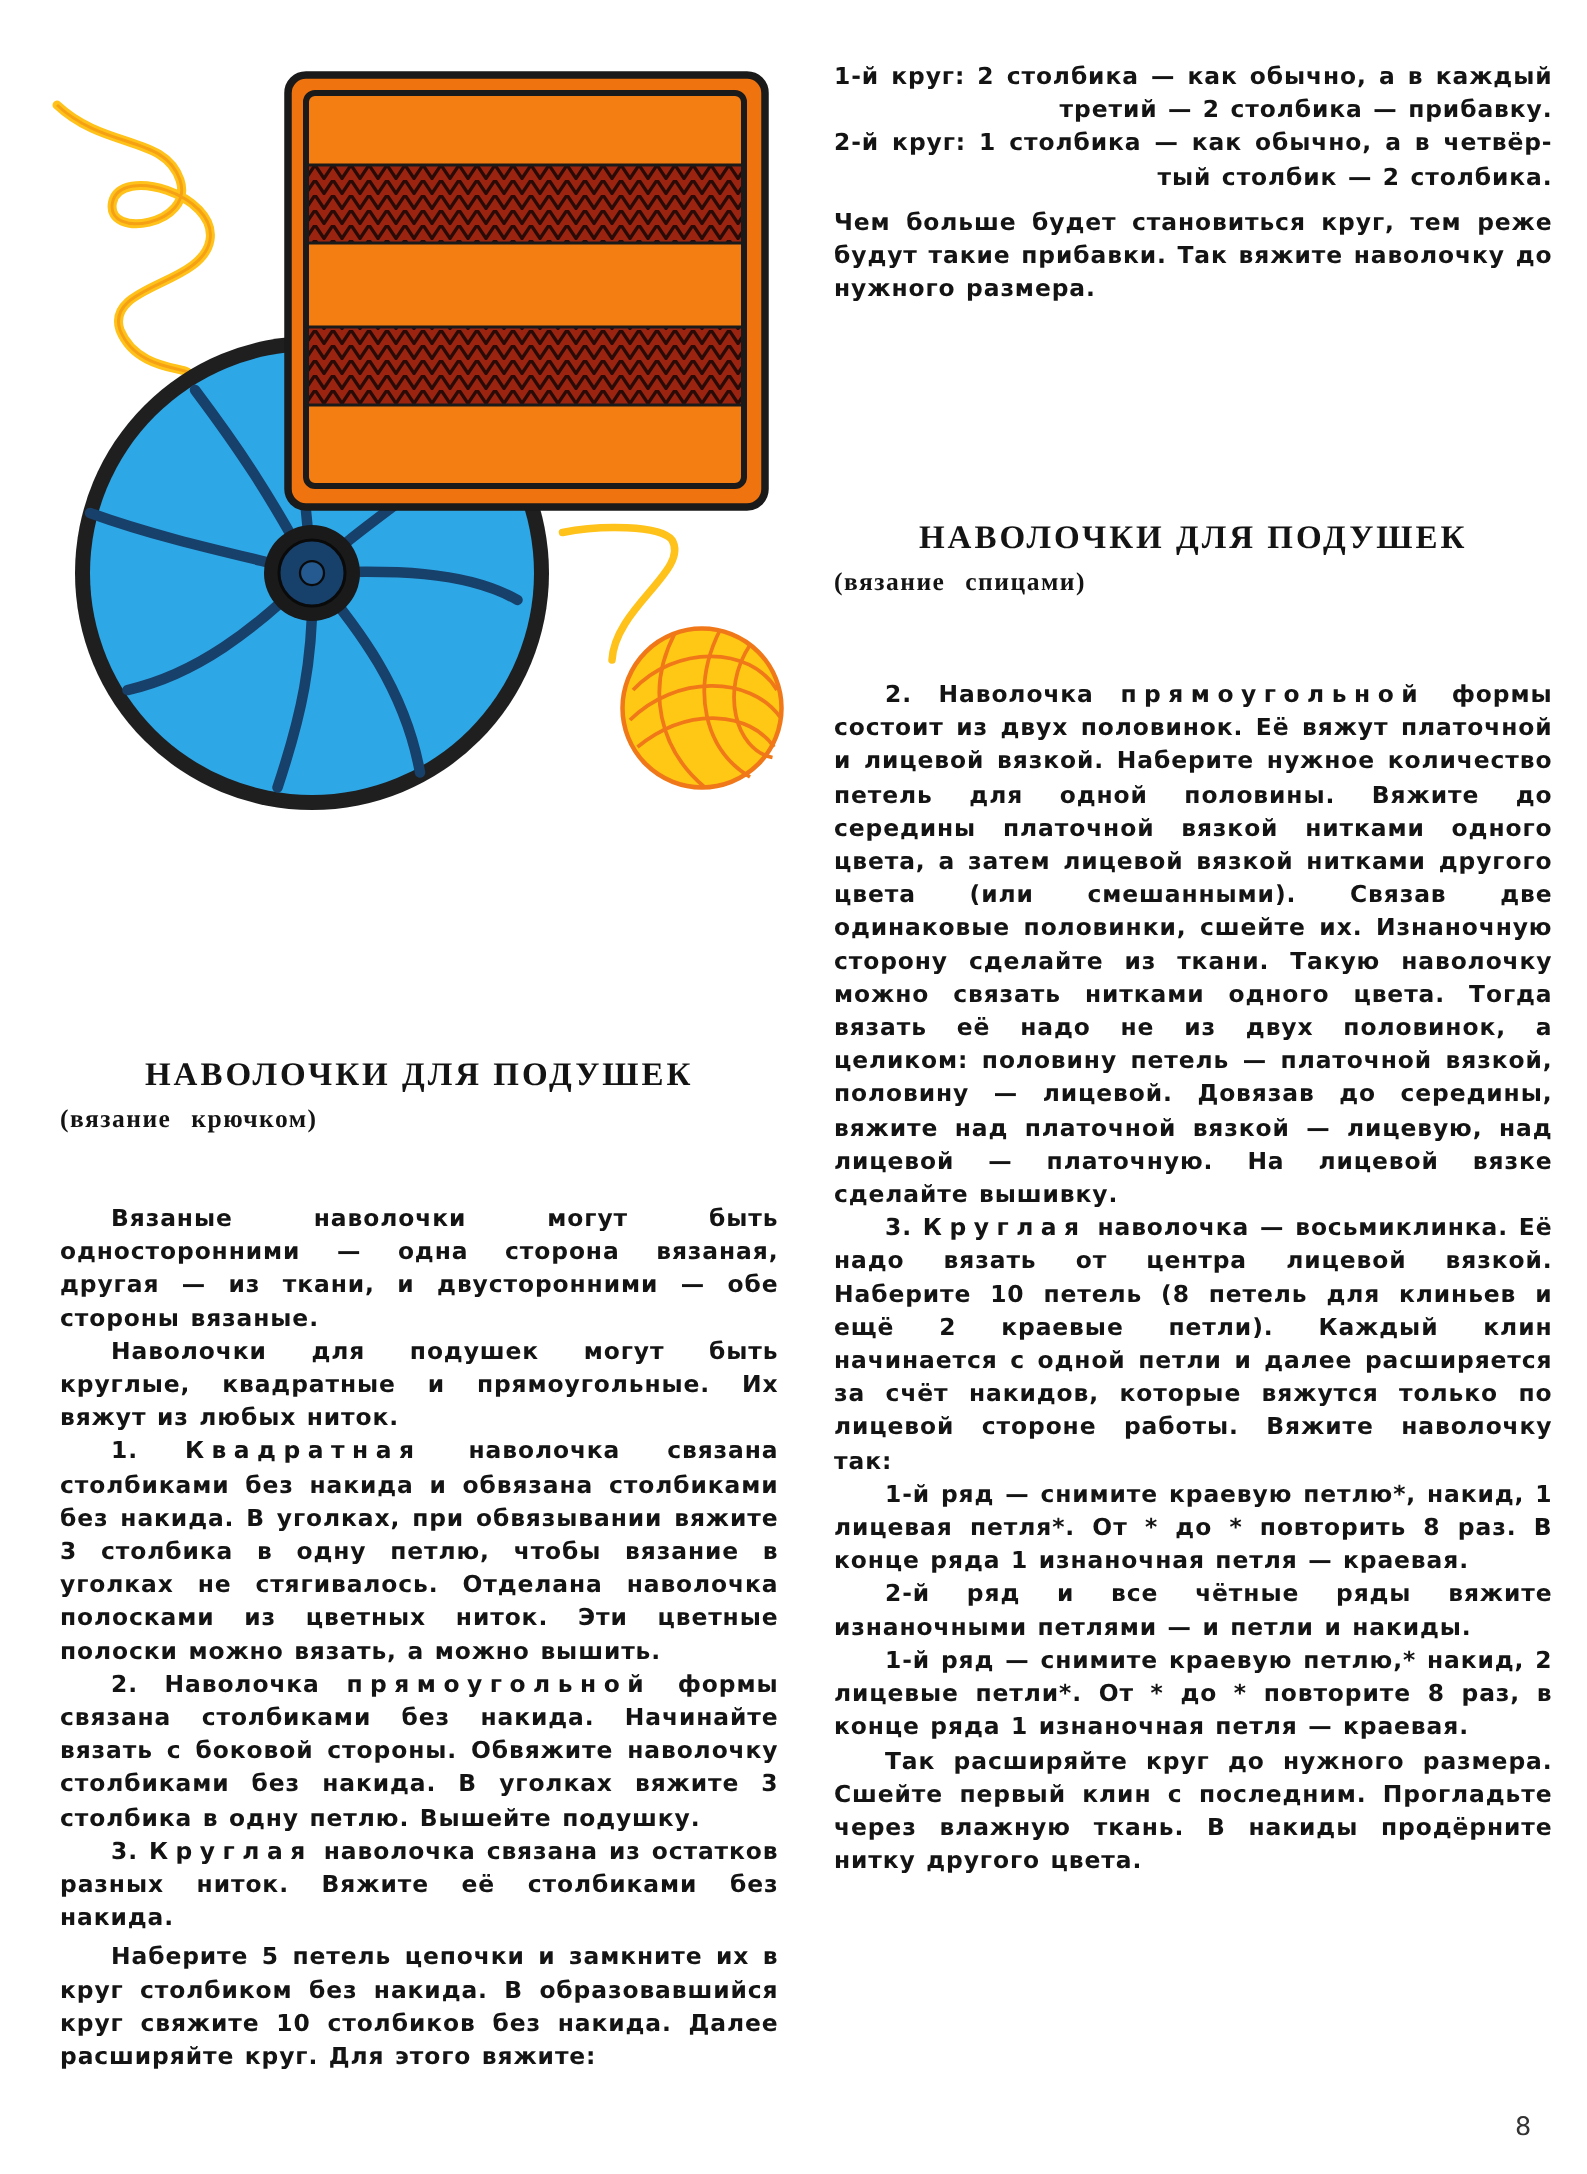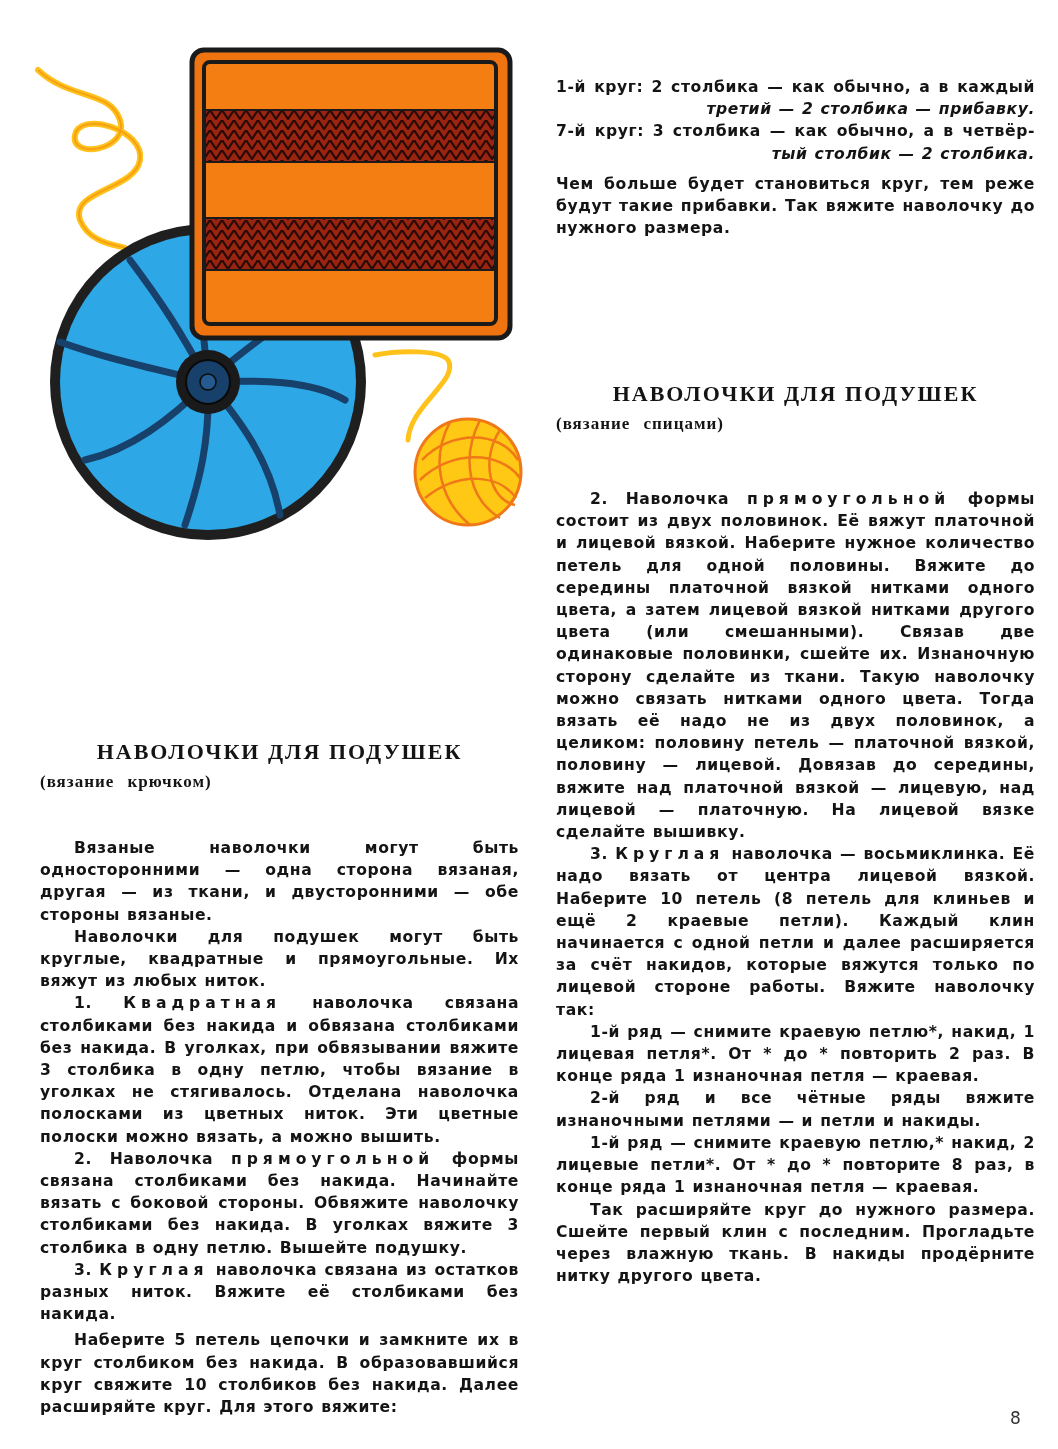--- a/index.html
+++ b/index.html
@@ -1,29 +1,29 @@
 <!DOCTYPE html>
 <html><head>
   <meta charset="utf-8">
   <style>
     html, body { margin: 0; padding: 0; }
     body {
       width: 1058px; height: 1449px; position: relative; overflow: hidden;
       background: #ffffff; color: #141414;
       font-family: "DejaVu Sans", sans-serif;
     }
-    .col { position: absolute; margin-top: 36px; }
+    .col { position: absolute; }
     .p {
       font-size: 15.6px; line-height: 22.2px; font-weight: bold;
       text-align: justify; text-align-last: left; margin: 0;
       letter-spacing: 0.6px; word-spacing: 1px;
     }
     .p.indent { text-indent: 34px; }
     .p .sp { letter-spacing: 5px; }
-    .right-align { text-align: right; text-align-last: right; font-style: italic; }
+    .right-align { text-align: right; text-align-last: right; }
     .h {
       font-family: "Liberation Serif", "DejaVu Serif", serif;
       font-weight: bold; font-size: 22px; letter-spacing: 2px;
       text-align: center; margin: 0; line-height: 32px;
     }
     .sub {
       font-family: "Liberation Serif", "DejaVu Serif", serif;
       font-weight: bold; font-size: 17px; letter-spacing: 1px; word-spacing: 8px;
       text-align: left; margin: 0; line-height: 22px;
     }
@@ -115,41 +115,41 @@
       <span>наволочка связана из остатков разных ниток. Вяжите её столбиками без накида.</span>
     </p>
     <p class="p indent" style="margin-top:4px;">Наберите 5 петель цепочки и замкните их в круг столбиком без накида. В образовавшийся круг свяжите 10 столбиков без накида. Далее расширяйте круг. Для этого вяжите:</p>
   </div>
 </div>
 
 <div class="col" style="left:556px; top:40px; width:479px;">
   <div>
     <p class="p" style="text-align-last:justify;">1-й круг: 2 столбика — как обычно, а в каждый</p>
     <p class="p right-align">третий — 2 столбика — прибавку.</p>
-    <p class="p" style="text-align-last:justify;">7-й круг: 3 столбика — как обычно, а в четвёр-</p>
+    <p class="p" style="text-align-last:justify;">2-й круг: 1 столбика — как обычно, а в четвёр-</p>
     <p class="p right-align">тый столбик — 2 столбика.</p>
     <p class="p" style="margin-top:8px;">Чем больше будет становиться круг, тем реже будут такие прибавки. Так вяжите наволочку до нужного размера.</p>
   </div>
 
   <div style="position:absolute; top:302px; width:479px;">
     <h1 class="h">НАВОЛОЧКИ ДЛЯ ПОДУШЕК</h1>
     <p class="sub" style="margin-top:3px;">(вязание спицами)</p>
   </div>
 
   <div style="position:absolute; top:412px; width:479px;">
     <p class="p indent">
       <span>2. Наволочка</span>
       <span class="sp">прямоугольной</span>
       <span>формы состоит из двух половинок. Её вяжут платочной и лицевой вязкой. Наберите нужное количество петель для одной половины. Вяжите до середины платочной вязкой нитками одного цвета, а затем лицевой вязкой нитками другого цвета (или смешанными). Связав две одинаковые половинки, сшейте их. Изнаночную сторону сделайте из ткани. Такую наволочку можно связать нитками одного цвета. Тогда вязать её надо не из двух половинок, а целиком: половину петель — платочной вязкой, половину — лицевой. Довязав до середины, вяжите над платочной вязкой — лицевую, над лицевой — платочную. На лицевой вязке сделайте вышивку.</span>
     </p>
     <p class="p indent">
       <span>3.</span>
       <span class="sp">Круглая</span>
       <span>наволочка — восьмиклинка. Её надо вязать от центра лицевой вязкой. Наберите 10 петель (8 петель для клиньев и ещё 2 краевые петли). Каждый клин начинается с одной петли и далее расширяется за счёт накидов, которые вяжутся только по лицевой стороне работы. Вяжите наволочку так:</span>
     </p>
-    <p class="p indent">1-й ряд — снимите краевую петлю*, накид, 1 лицевая петля*. От * до * повторить 2 раз. В конце ряда 1 изнаночная петля — краевая.</p>
+    <p class="p indent">1-й ряд — снимите краевую петлю*, накид, 1 лицевая петля*. От * до * повторить 8 раз. В конце ряда 1 изнаночная петля — краевая.</p>
     <p class="p indent">2-й ряд и все чётные ряды вяжите изнаночными петлями — и петли и накиды.</p>
     <p class="p indent">1-й ряд — снимите краевую петлю,* накид, 2 лицевые петли*. От * до * повторите 8 раз, в конце ряда 1 изнаночная петля — краевая.</p>
     <p class="p indent">Так расширяйте круг до нужного размера. Сшейте первый клин с последним. Прогладьте через влажную ткань. В накиды продёрните нитку другого цвета.</p>
   </div>
 </div>
 
 <div class="pagenum">8</div>
 
 </body></html>

